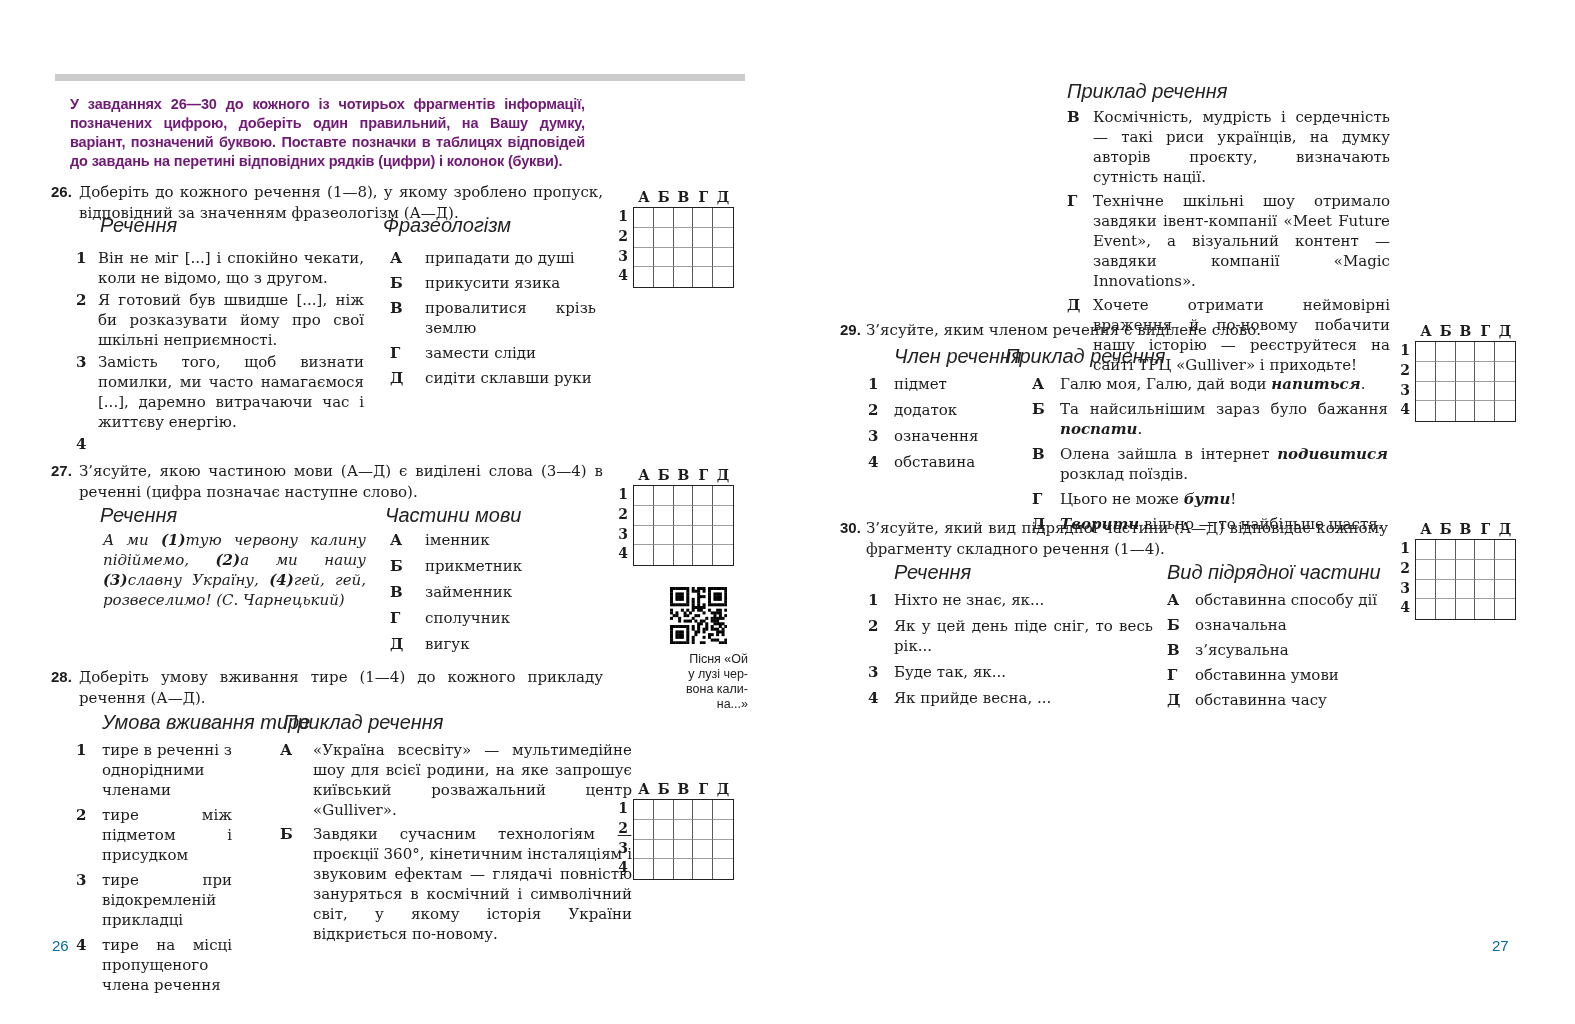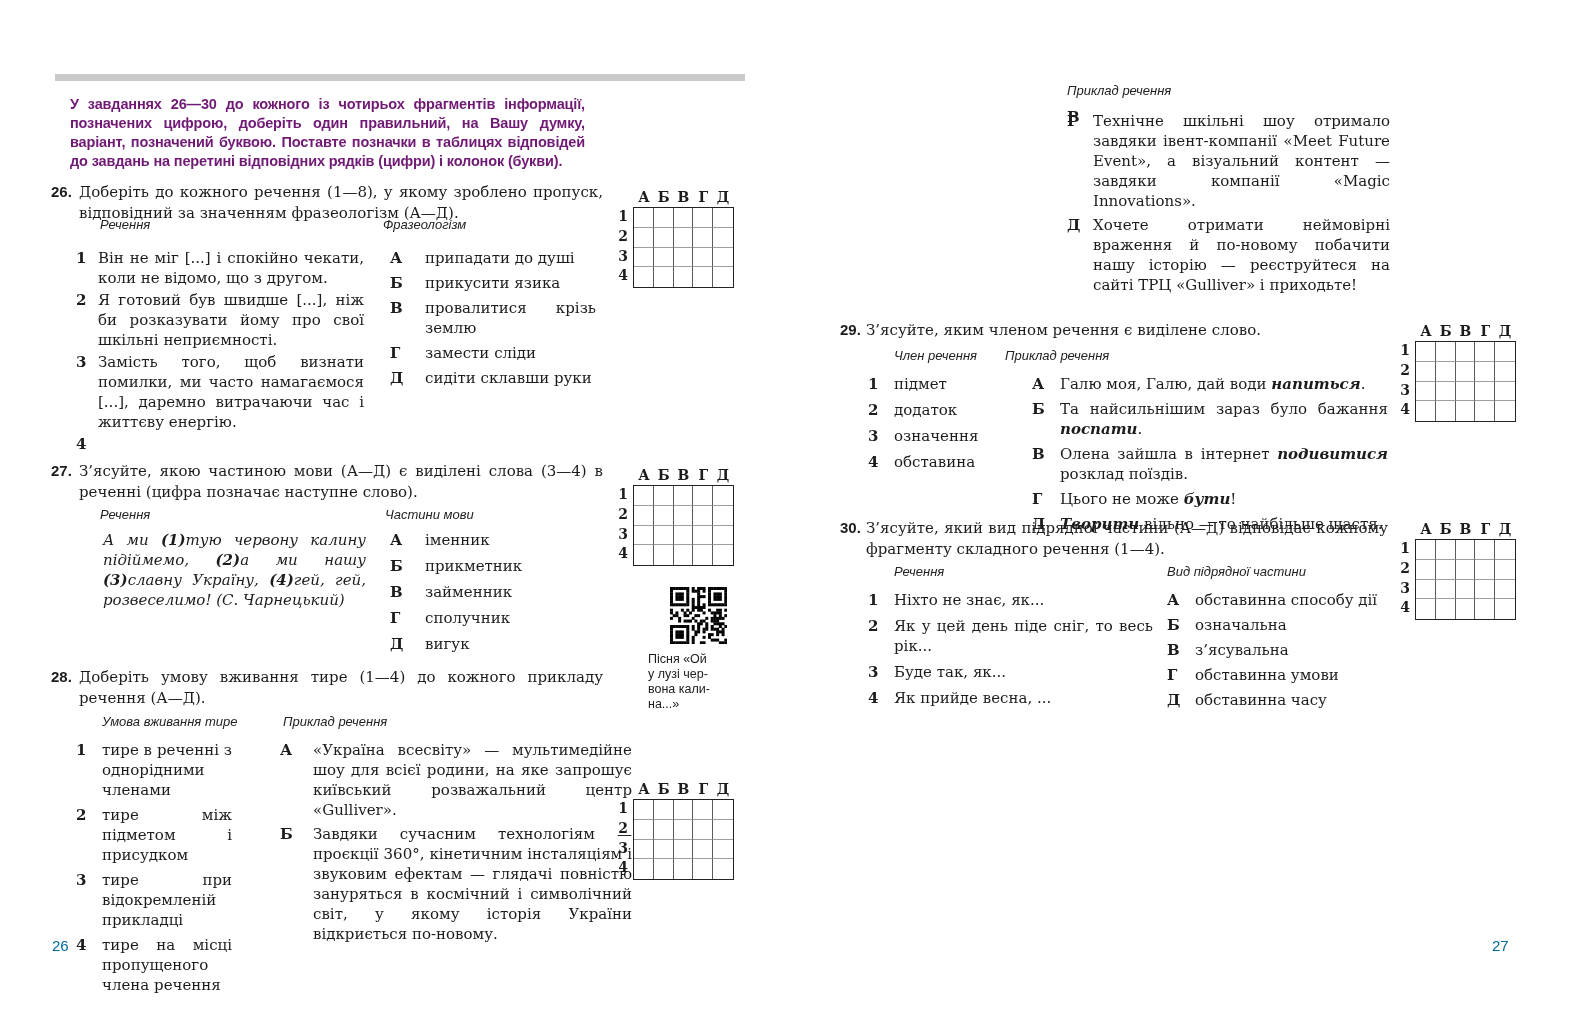--- a/index.html
+++ b/index.html
@@ -25,21 +25,21 @@
   .taskblock{text-align:justify}
   .tasknum{
     position:absolute;left:-28px;top:0;
     font-family:"Liberation Sans",sans-serif;font-weight:bold;font-size:15px;
   }
   .prompt{line-height:21px}
 
   
   .colhead{
     font-family:"Liberation Sans",sans-serif;font-style:italic;
-    font-size:13px;color:#222;white-space:nowrap;
+    font-size:20px;color:#222;white-space:nowrap;
   }
 
   
   .plist .pair{position:relative;text-align:justify;margin-bottom:4px;padding-left:var(--ind,24px)}
   .plist .pnum{position:absolute;left:0;top:0;font-weight:bold}
   .plist .hl{font-weight:bold;font-style:italic}
   .mb2 .pair{margin-bottom:2px}
   .mb5 .pair{margin-bottom:5px}
   .mb6 .pair{margin-bottom:6px}
 
@@ -61,21 +61,21 @@
     display:grid;grid-template-columns:repeat(5,19.8px);grid-auto-rows:19.8px;
     border:1.5px solid #222;background:#fff;align-self:flex-start;
   }
   .gcells div{border-right:1px solid #5a5a5a;border-bottom:1px solid #9e9e9e}
   .gcells div:nth-child(5n){border-right:none}
   .gcells div:nth-last-child(-n+5){border-bottom:none}
 
   
   .qrcap{
     font-family:"Liberation Sans",sans-serif;font-size:12.5px;line-height:15px;
-    text-align:left;color:#202020;
+    text-align:right;color:#202020;
   }
   .qrcap span{display:block}
 
   
   .pagenum{
     font-family:"Liberation Sans",sans-serif;font-size:15px;color:#0369a1;
   }
 </style>
 </head>
 <body>
@@ -480,21 +480,21 @@
         <div></div>
         <div></div>
       </div>
     </div>
   </div>
 
 <div class="abs pagenum" style="left:52px;top:936px">26</div>
 
 <span class="abs colhead" style="left:1067px;top:81px">Приклад речення</span>
 <div class="abs plist" style="left:1067px;top:107px;width:323px;--ind:26px">
-    <div class="pair"><span class="pnum">В</span></div>
+    <div class="pair"><span class="pnum">В</span><span>Космічність, мудрість і сердечність — такі риси українців, на думку авторів проєкту, визначають сутність нації.</span></div>
     <div class="pair"><span class="pnum">Г</span><span>Технічне шкільні шоу отримало завдяки івент-компанії «Meet Future Event», а візуальний контент — завдяки компанії «Magic Innovations».</span></div>
     <div class="pair"><span class="pnum">Д</span><span>Хочете отримати неймовірні враження й по-новому побачити нашу історію — реєструйтеся на сайті ТРЦ «Gulliver» і приходьте!</span></div>
   </div>
 
 <div class="abs taskblock" style="left:866px;top:320px;width:512px">
   <span class="tasknum" style="left:-26px">29.</span>
   <div class="prompt">З’ясуйте, яким членом речення є виділене слово.</div>
 </div>
 <span class="abs colhead" style="left:894px;top:346px">Член речення</span>
 <span class="abs colhead" style="left:1005px;top:346px">Приклад речення</span>

